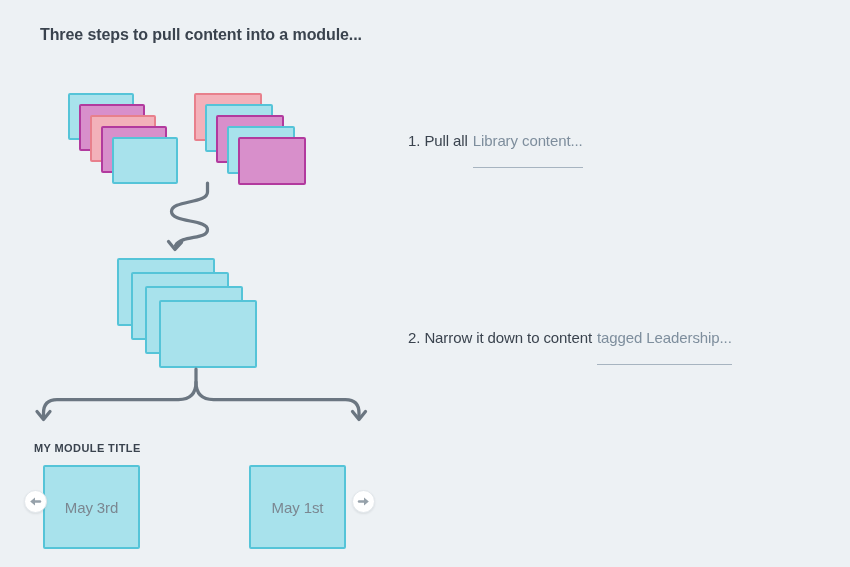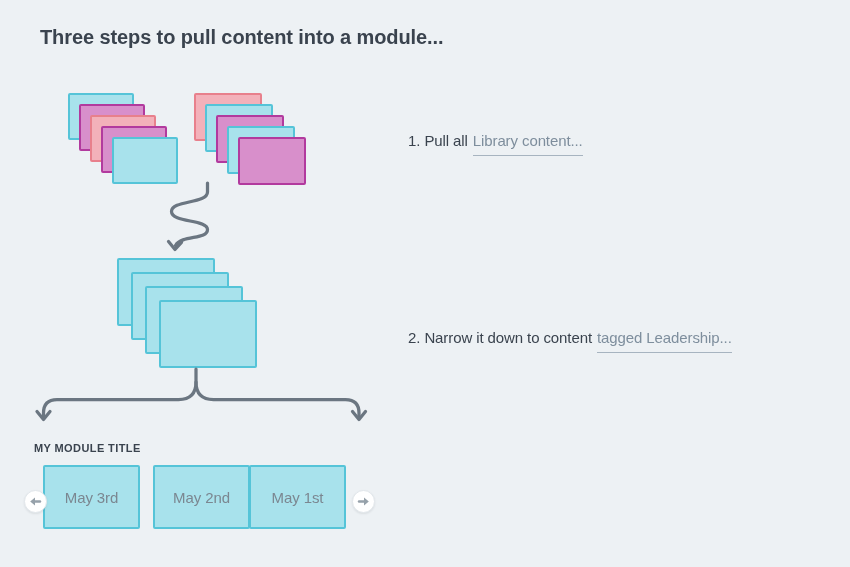--- a/index.html
+++ b/index.html
@@ -19,21 +19,21 @@
     background:var(--bg);
   }
   .canvas{
     position:relative;
     width:850px;height:567px;
     background:var(--bg);
     overflow:hidden;
   }
   .title{
     position:absolute;left:40px;top:26px;
-    font-size:20px;font-weight:700;letter-spacing:-0.1px;
+    font-size:16px;font-weight:700;letter-spacing:-0.1px;
     color:var(--dark);
     text-align:right;
   }
   .cards-layer{position:absolute;left:0;top:0;width:850px;height:567px;}
   .dcard{
     position:absolute;
     border:2px solid;
     border-radius:2px;
   }
   .connectors{
@@ -54,32 +54,32 @@
   }
   .step-1{top:132px;}
   .step-2{top:329px;}
   .step-3{top:492px;}
   .step-prefix{
     color:var(--dark);font-weight:400;
   }
   .step-link{
     color:var(--muted);
     margin-left:5px;
-    padding-bottom:6px;
+    padding-bottom:18px;
     border-bottom:1px solid var(--underline);
     cursor:pointer;
   }
   .module-title{
     position:absolute;left:34px;top:442px;
     font-size:11px;font-weight:700;letter-spacing:0.4px;
     color:var(--dark);
   }
   .module-card{
     position:absolute;top:465px;
-    width:97px;height:64px;
+    width:97px;height:84px;
     background:var(--cyan-fill);
     border:2px solid var(--cyan-stroke);
     border-radius:2px;
     display:flex;align-items:center;justify-content:center;
   }
   .mc-1{left:43px;}
   .mc-2{left:153px;}
   .mc-3{left:249px;}
   .mc-label{
     font-size:15px;color:var(--card-label);letter-spacing:-0.1px;
@@ -135,23 +135,20 @@
   </div>
   <div class="step step-2">
     <span class="step-prefix">2. Narrow it down to content</span><span class="step-link">tagged Leadership...</span>
   </div>
 
   <div class="module-title">MY MODULE TITLE</div>
 
   <div class="module-card mc-1">
     <span class="mc-label">May 3rd</span>
   </div>
-  <div class="module-card mc-2">
-    <span class="mc-label">May 2nd</span>
-  </div>
   <div class="module-card mc-3">
     <span class="mc-label">May 1st</span>
   </div>
 
   <button class="navbtn prev">
     <svg width="13" height="13" viewBox="0 0 13 13">
       <path d="M4.5 6.5 H11" stroke="var(--nav-arrow)" stroke-width="2.4" stroke-linecap="round" fill="none"></path>
       <path d="M6 2.6 L1.2 6.5 L6 10.4 Z" fill="var(--nav-arrow)"></path>
     </svg>
   </button>

